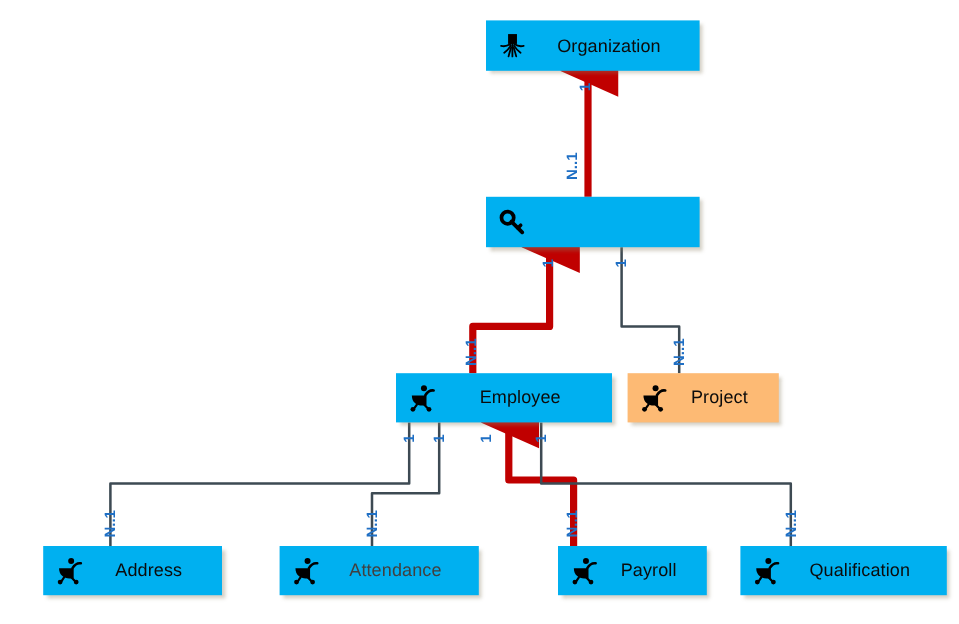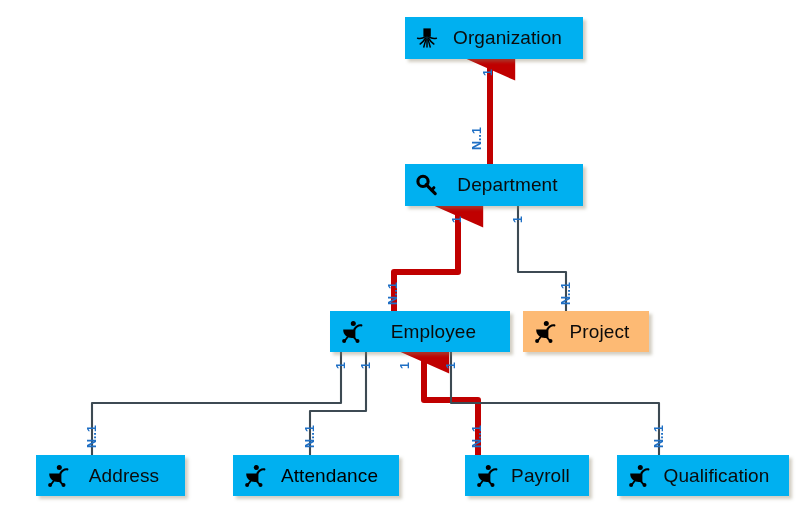--- a/index.html
+++ b/index.html
@@ -23,21 +23,21 @@
   }
   .node .glyph{
     flex:0 0 auto;
     width:26px;height:26px;
     display:flex;align-items:center;justify-content:center;
   }
   .node .label{
     flex:1 1 auto;
     text-align:center;
     color:#0b0b0b;
-    font-size:19px;
+    font-size:15px;
     letter-spacing:0.1px;
     padding-right:8px;
     white-space:nowrap;
   }
   .card-lab{
     position:absolute;
     color:#1f6fc4;
     font-size:12.5px;
     font-weight:bold;
     white-space:nowrap;
@@ -100,21 +100,20 @@
         <span class="label" style="color: rgb(11, 11, 11);">Organization</span>
       </div>
       <div class="node" style="left: 405px; top: 164px; width: 178px; height: 42px; background: rgb(0, 176, 240);">
         <span class="glyph">
           <svg width="24" height="24" viewBox="0 0 24 24">
             <circle cx="8" cy="8.4" r="5.1" fill="none" stroke="#000" stroke-width="3.1"></circle>
             <path d="M 11.2 11.6 L 20.2 20.6" stroke="#000" stroke-width="3.2" stroke-linecap="round"></path>
             <path d="M 16.6 17 L 18.9 14.7" stroke="#000" stroke-width="3" stroke-linecap="round"></path>
           </svg>
         </span>
-        <span class="label" style="color: rgb(11, 11, 11);">Department</span>
       </div>
       <div class="node" style="left: 330px; top: 311px; width: 180px; height: 41px; background: rgb(0, 176, 240);">
         <span class="glyph">
           <svg width="24" height="24" viewBox="0 0 24 24">
             <circle cx="13.3" cy="3.5" r="2.5" fill="#000"></circle>
             <path d="M 3.2 9.6 C 3.2 15.2 7.2 18 11.8 18 L 15.4 18 L 15.4 9.6 Z" fill="#000"></path>
             <path d="M 14.4 9.4 C 16.4 6.2 19.2 5 21.4 5.4" stroke="#000" stroke-width="2.1" fill="none" stroke-linecap="round"></path>
             <path d="M 7.4 17.2 L 5 20.6" stroke="#000" stroke-width="1.8" stroke-linecap="round"></path>
             <path d="M 13.6 17.2 L 16.6 20.4" stroke="#000" stroke-width="1.8" stroke-linecap="round"></path>
             <circle cx="4.1" cy="21.1" r="2" fill="#000"></circle>
@@ -156,21 +155,21 @@
           <svg width="24" height="24" viewBox="0 0 24 24">
             <circle cx="13.3" cy="3.5" r="2.5" fill="#000"></circle>
             <path d="M 3.2 9.6 C 3.2 15.2 7.2 18 11.8 18 L 15.4 18 L 15.4 9.6 Z" fill="#000"></path>
             <path d="M 14.4 9.4 C 16.4 6.2 19.2 5 21.4 5.4" stroke="#000" stroke-width="2.1" fill="none" stroke-linecap="round"></path>
             <path d="M 7.4 17.2 L 5 20.6" stroke="#000" stroke-width="1.8" stroke-linecap="round"></path>
             <path d="M 13.6 17.2 L 16.6 20.4" stroke="#000" stroke-width="1.8" stroke-linecap="round"></path>
             <circle cx="4.1" cy="21.1" r="2" fill="#000"></circle>
             <circle cx="17.5" cy="21.1" r="2" fill="#000"></circle>
           </svg>
         </span>
-        <span class="label" style="color: #000000;">Attendance</span>
+        <span class="label" style="color: #404040;">Attendance</span>
       </div>
       <div class="node" style="left: 433px; top: 455px; width: 124px; height: 41px; background: rgb(0, 176, 240); margin-left: 32px;">
         <span class="glyph">
           <svg width="24" height="24" viewBox="0 0 24 24">
             <circle cx="13.3" cy="3.5" r="2.5" fill="#000"></circle>
             <path d="M 3.2 9.6 C 3.2 15.2 7.2 18 11.8 18 L 15.4 18 L 15.4 9.6 Z" fill="#000"></path>
             <path d="M 14.4 9.4 C 16.4 6.2 19.2 5 21.4 5.4" stroke="#000" stroke-width="2.1" fill="none" stroke-linecap="round"></path>
             <path d="M 7.4 17.2 L 5 20.6" stroke="#000" stroke-width="1.8" stroke-linecap="round"></path>
             <path d="M 13.6 17.2 L 16.6 20.4" stroke="#000" stroke-width="1.8" stroke-linecap="round"></path>
             <circle cx="4.1" cy="21.1" r="2" fill="#000"></circle>

